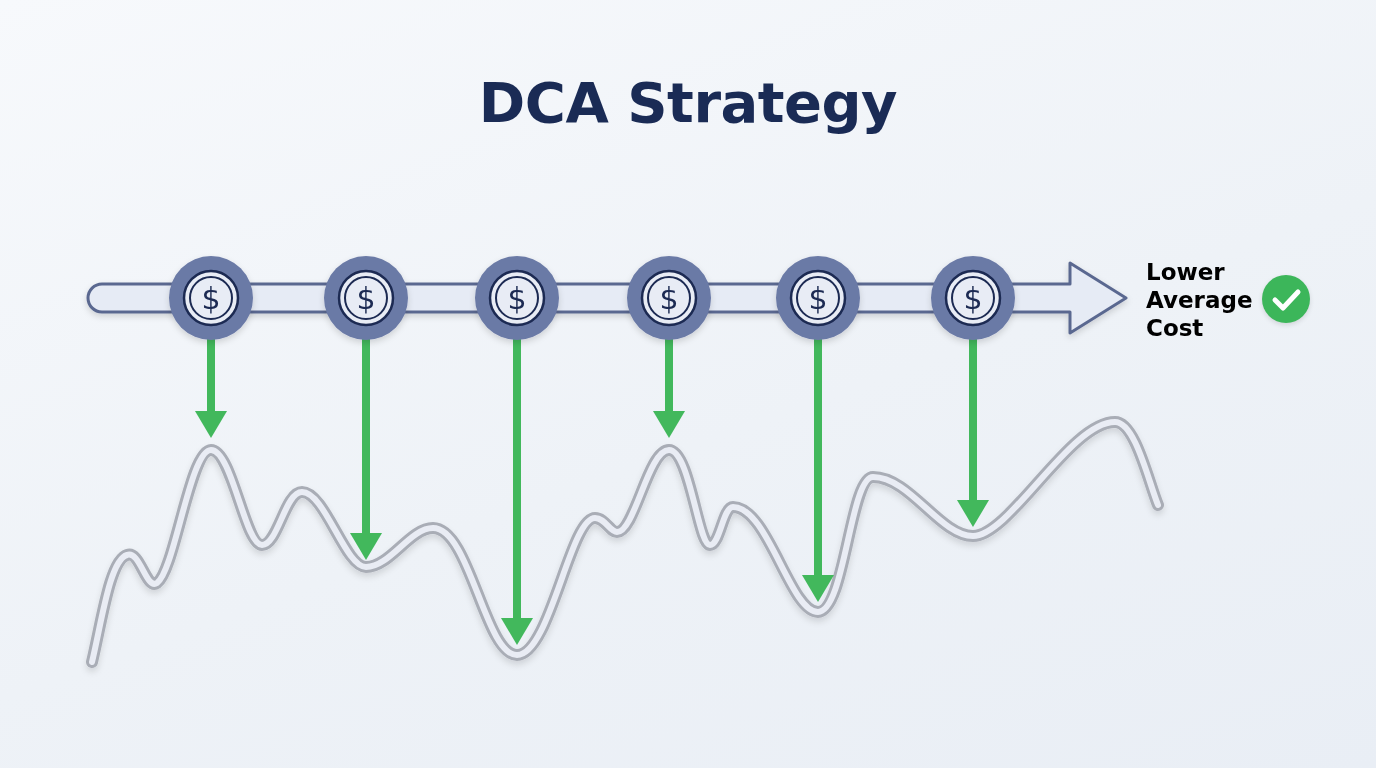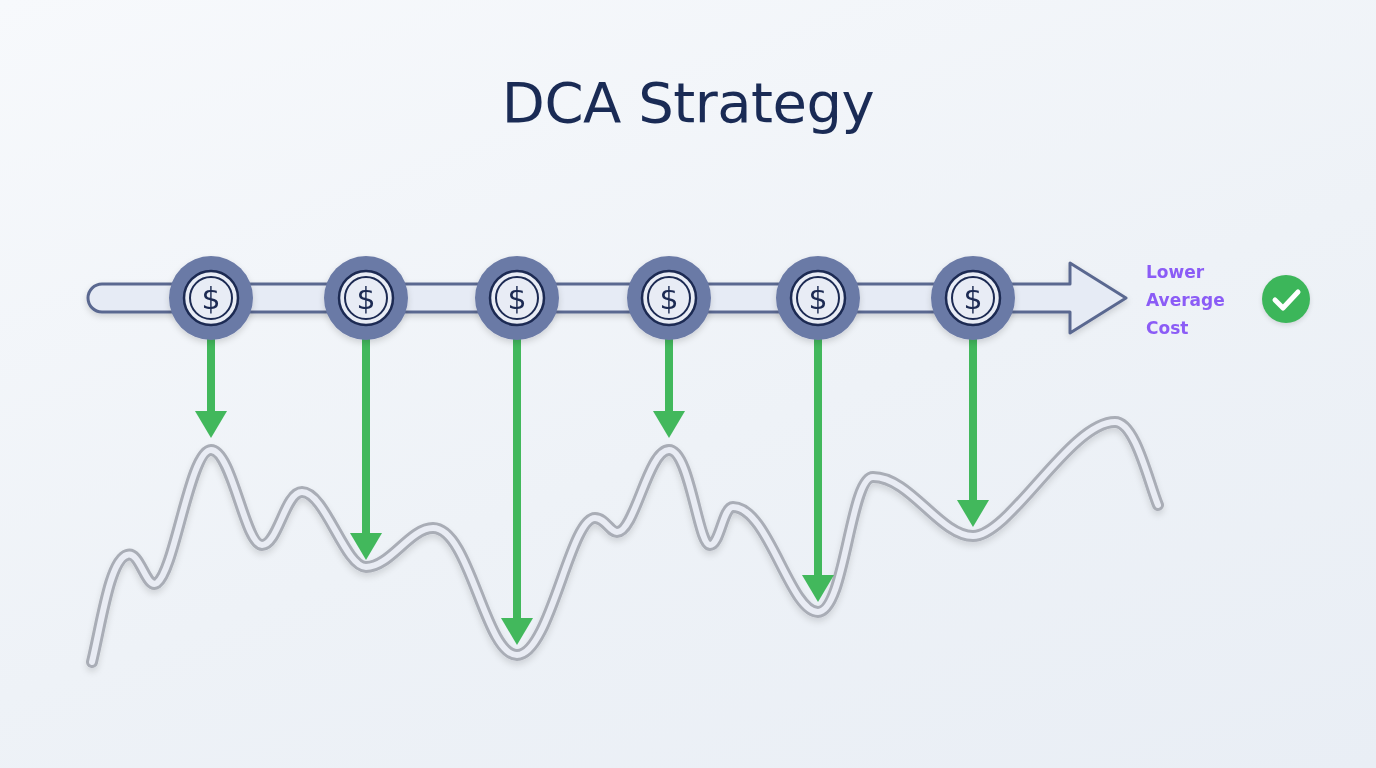--- a/index.html
+++ b/index.html
@@ -3,26 +3,26 @@
 <meta charset="utf-8">
 <style>
   html, body { margin: 0; padding: 0; }
   body {
     width: 1376px; height: 768px; overflow: hidden; position: relative;
     background: linear-gradient(160deg, #f7f9fc 0%, #eef2f7 55%, #e9eef5 100%);
     font-family: "DejaVu Sans", "Liberation Sans", sans-serif;
   }
   .title {
     position: absolute; left: 0; top: 70px; width: 1376px; text-align: center;
-    font-size: 56px; font-weight: normal; color: #1a2b55; letter-spacing: -0.5px;
+    font-size: 56px; font-weight: bold; color: #1a2b55; letter-spacing: -0.5px;
   }
   svg.diagram { position: absolute; left: 0; top: 0; }
   .result {
     position: absolute; left: 1146px; top: 258px;
-    font-size: 17px; font-weight: bold; line-height: 28px; color: #8b5cf6;
+    font-size: 23px; font-weight: bold; line-height: 28px; color: #000000;
   }
   .result span { display: block; }
   .check {
     position: absolute; left: 1262px; top: 275px; width: 48px; height: 48px;
     border-radius: 50%; background: #3cb65a;
     box-shadow: 0 2px 5px rgba(0,0,0,0.12);
   }
   .check svg { position: absolute; left: 0; top: 0; }
 </style>
 </head>

